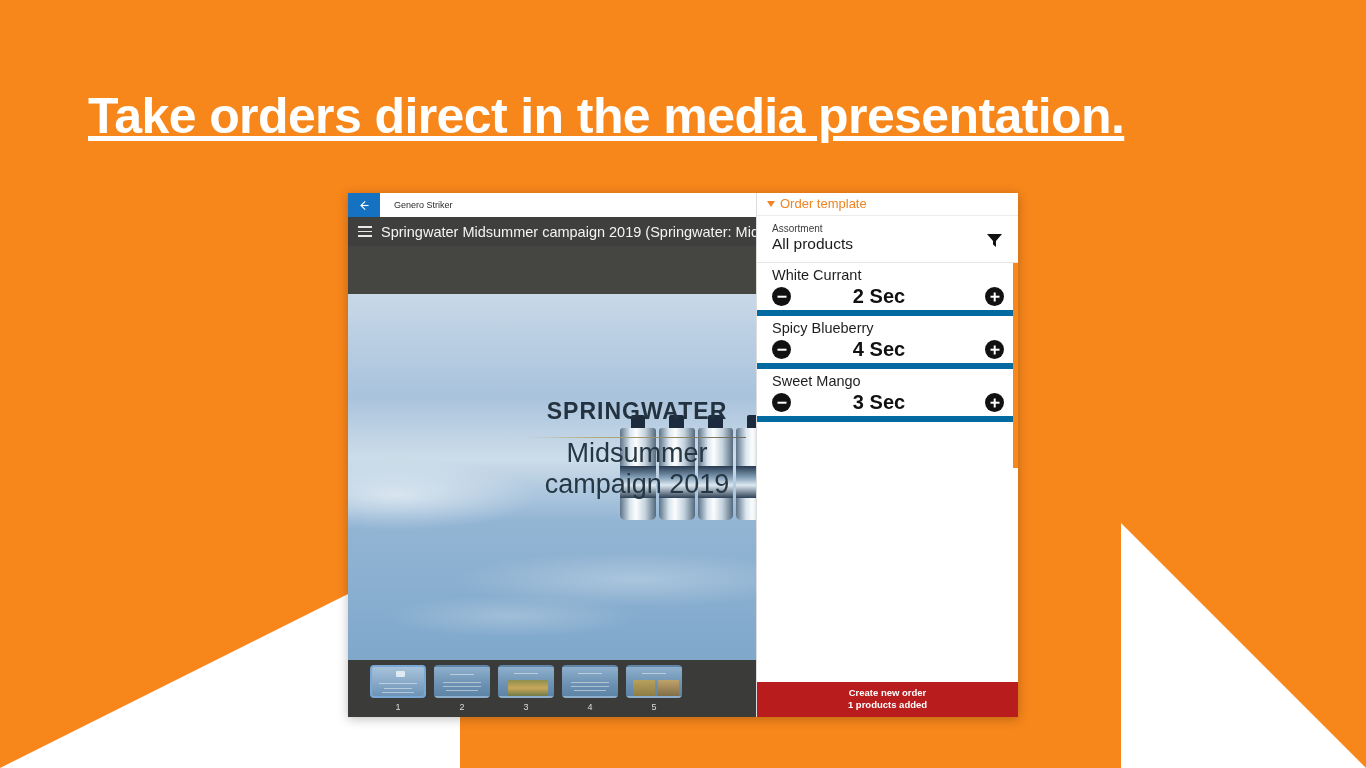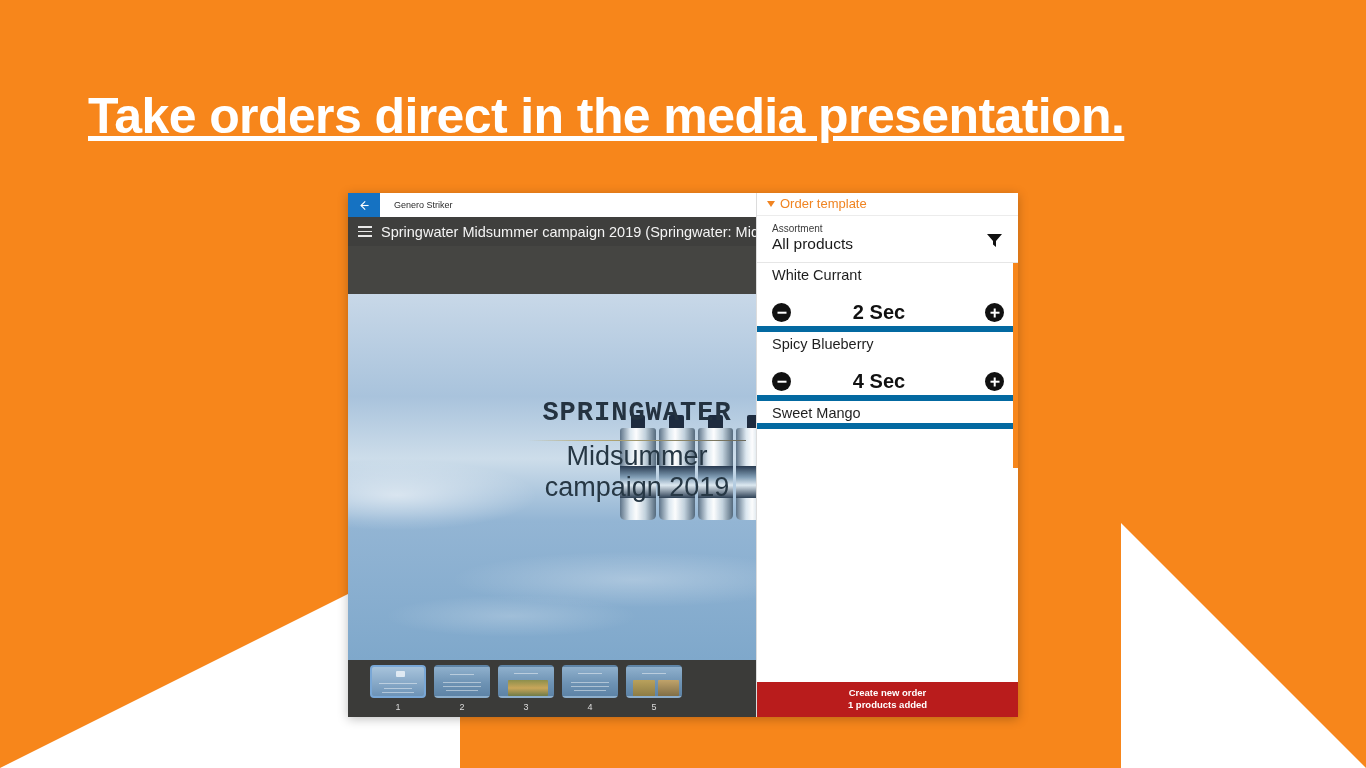--- a/index.html
+++ b/index.html
@@ -166,25 +166,24 @@
     background: linear-gradient(180deg,#24364c,#7f9cb4 35%, #dfeaf2 60%, #2b3d52);
   }
   #slide-text {
     position: absolute;
     left: 0; right: 0; top: 104px;
     text-align: center;
     color: #2d3a46;
     padding-left: 170px;
   }
   #slide-brand {
-    font-size: 27px;
+    font-size: 23px;
     font-weight: bold;
     letter-spacing: 1px;
     color: #243240;
-    font-family: Liberation Mono, monospace;
   }
   #slide-rule {
     margin: 12px auto 0;
     width: 92%;
     height: 1px;
     background: linear-gradient(90deg, rgba(180,170,120,0) 0%, #b8ab74 30%, #6c6a5c 100%);
   }
   #slide-sub {
     font-size: 27px;
     color: #263744;
@@ -264,21 +263,21 @@
   }
 
   #product-list { flex: 1; overflow: hidden; position: relative; }
   .product-row {
     padding: 4px 14px 2px 15px;
     border-bottom: 6px solid #0369a1;
   }
   .product-name { font-size: 14.5px; color: #1e1e1e; }
   .product-stepper {
     display: flex; align-items: center; justify-content: space-between;
-    margin-top: 18px;
+    margin-top: 2px;
   }
   .step-btn {
     width: 19px; height: 19px; border-radius: 50%;
     background: #111;
     position: relative;
   }
   .step-btn i {
     position: absolute; background: #fff;
     left: 50%; top: 50%; transform: translate(-50%,-50%);
   }
@@ -464,20 +463,30 @@
               <span class="product-qty">4 Sec</span>
               <span class="step-btn">
                   <i class="h"></i>
                   <i class="v"></i>
                 </span>
             </div>
           </div>
 
           <div class="product-row">
             <div class="product-name">Sweet Mango</div>
+            <div class="product-stepper">
+              <span class="step-btn">
+                  <i class="h"></i>
+                </span>
+              <span class="product-qty">3 Sec</span>
+              <span class="step-btn">
+                  <i class="h"></i>
+                  <i class="v"></i>
+                </span>
+            </div>
           </div>
 
           <div id="panel-scrollbar"></div>
         </div>
 
         <div id="create-order-button">
           <div>Create new order</div>
           <div>1 products added</div>
         </div>
 

